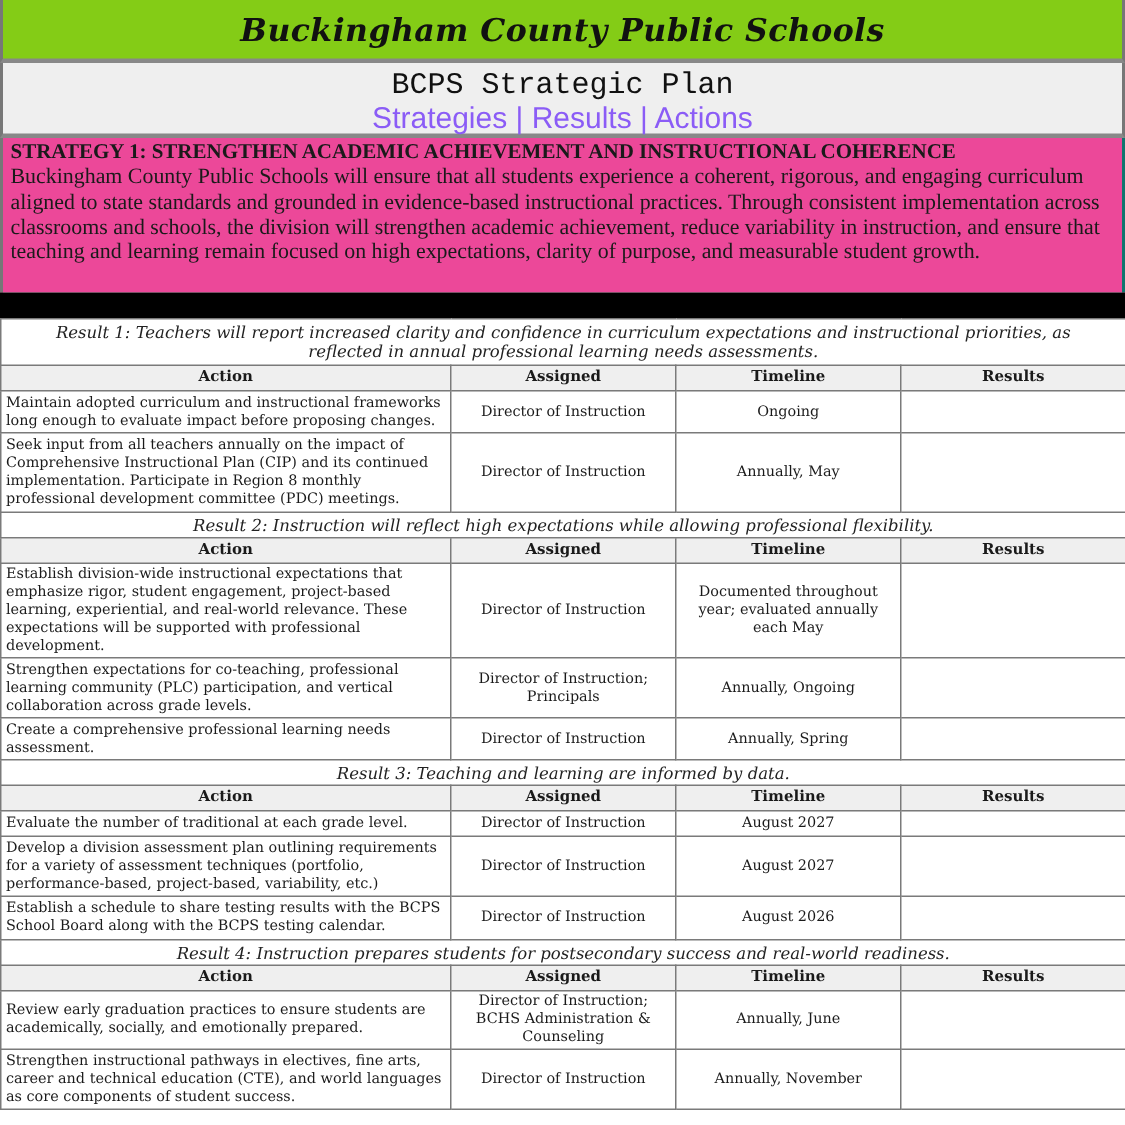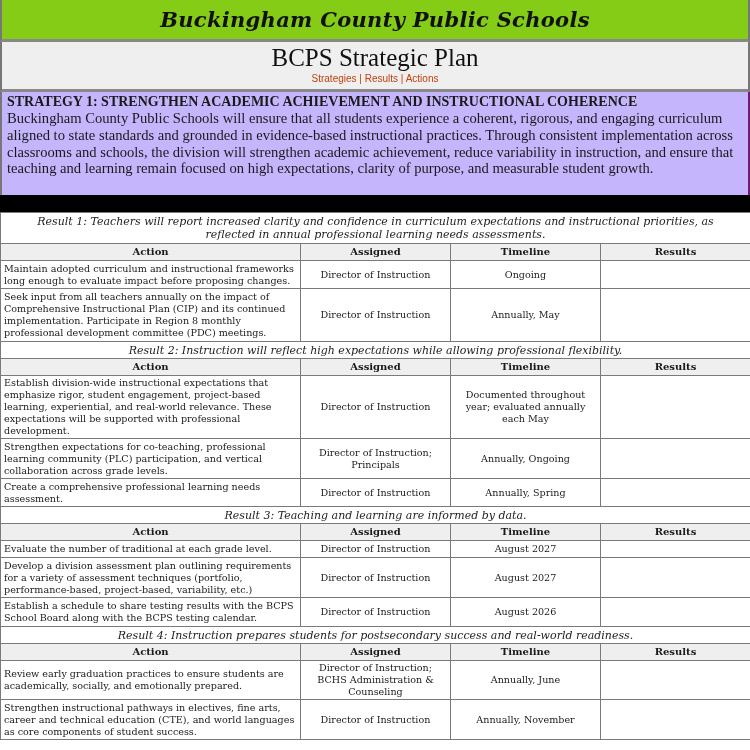--- a/index.html
+++ b/index.html
@@ -12,25 +12,25 @@
     background: #84cc16;
   }
   .masthead-title {
     font-family: "DejaVu Serif", serif; font-weight: bold; font-size: 21px;
     letter-spacing: 0.3px; color: #111; font-style: italic;
   }
   .titlebar {
     height: 50px; background: #efefef; border-left: 2px solid #777; border-right: 2px solid #777;
     border-bottom: 3px solid #888; text-align: center; padding-top: 4px;
   }
-  .titlebar .plan-title { font-family: Liberation Serif, serif; font-size: 25px; line-height: 24px; color: #111; }
-  .titlebar .plan-sub { font-family: "Liberation Sans", sans-serif; font-size: 10px; line-height: 18px; color: #c2410c; }
+  .titlebar .plan-title { font-family: Liberation Mono, monospace; font-size: 20px; line-height: 24px; color: #111; }
+  .titlebar .plan-sub { font-family: "Liberation Sans", sans-serif; font-size: 20px; line-height: 18px; color: #8b5cf6; }
   .strategy {
-    height: 103px; border-left: 2px solid #777; border-right: 2px solid #701a75;
-    padding: 2px 5px 0 5px; background: #c4b5fd;
+    height: 103px; border-left: 2px solid #777; border-right: 2px solid #0f766e;
+    padding: 2px 5px 0 5px; background: #ec4899;
   }
   .strategy-title { font-family: "Liberation Serif", serif; font-weight: bold; font-size: 14px; line-height: 16px; }
   .strategy-desc { font-family: "Liberation Serif", serif; font-size: 14.6px; line-height: 16.8px; }
   .blackband { height: 17px; background: #000; }
   table { border-collapse: collapse; width: 750px; table-layout: fixed; }
   td, th { border: 1.5px solid #7a7a7a; font-family: "DejaVu Serif", serif; font-size: 9.6px; line-height: 12px; }
   .result-row td {
     font-family: "DejaVu Serif", serif; font-style: italic; font-size: 11px; line-height: 13px;
     text-align: center; padding: 1px 10px; background: #fff; color: #222;
   }

